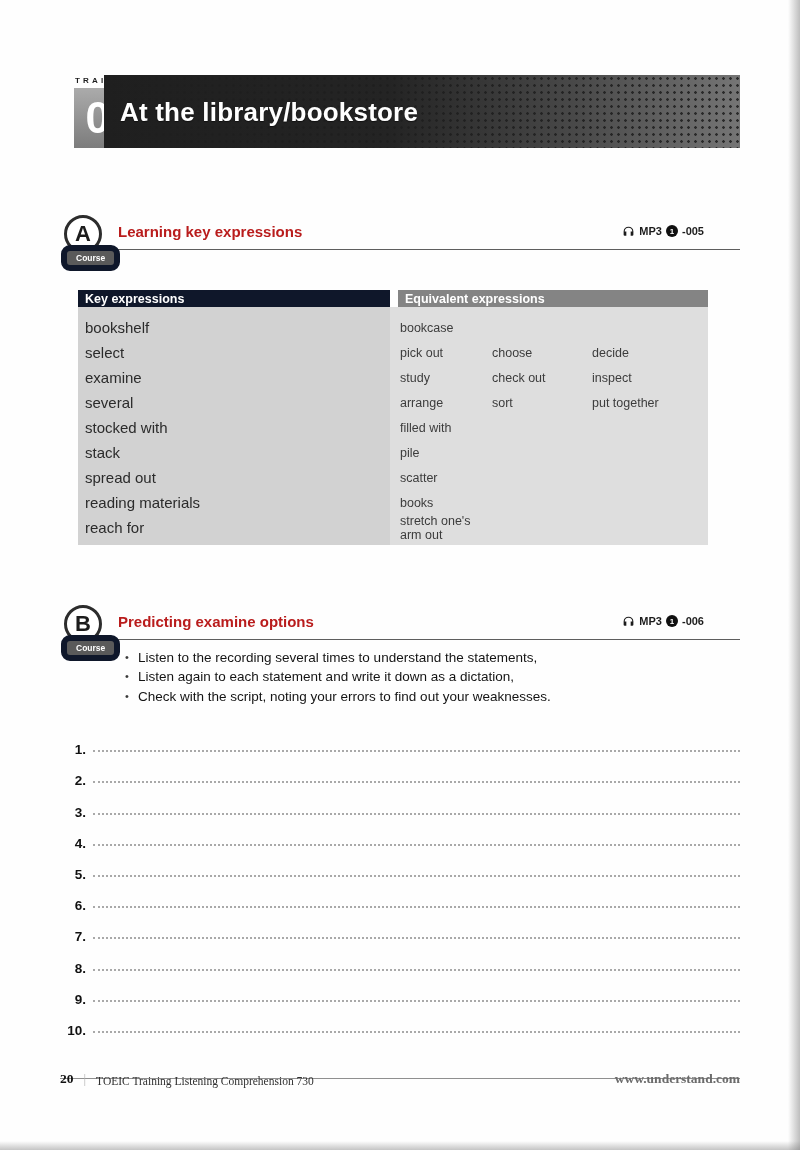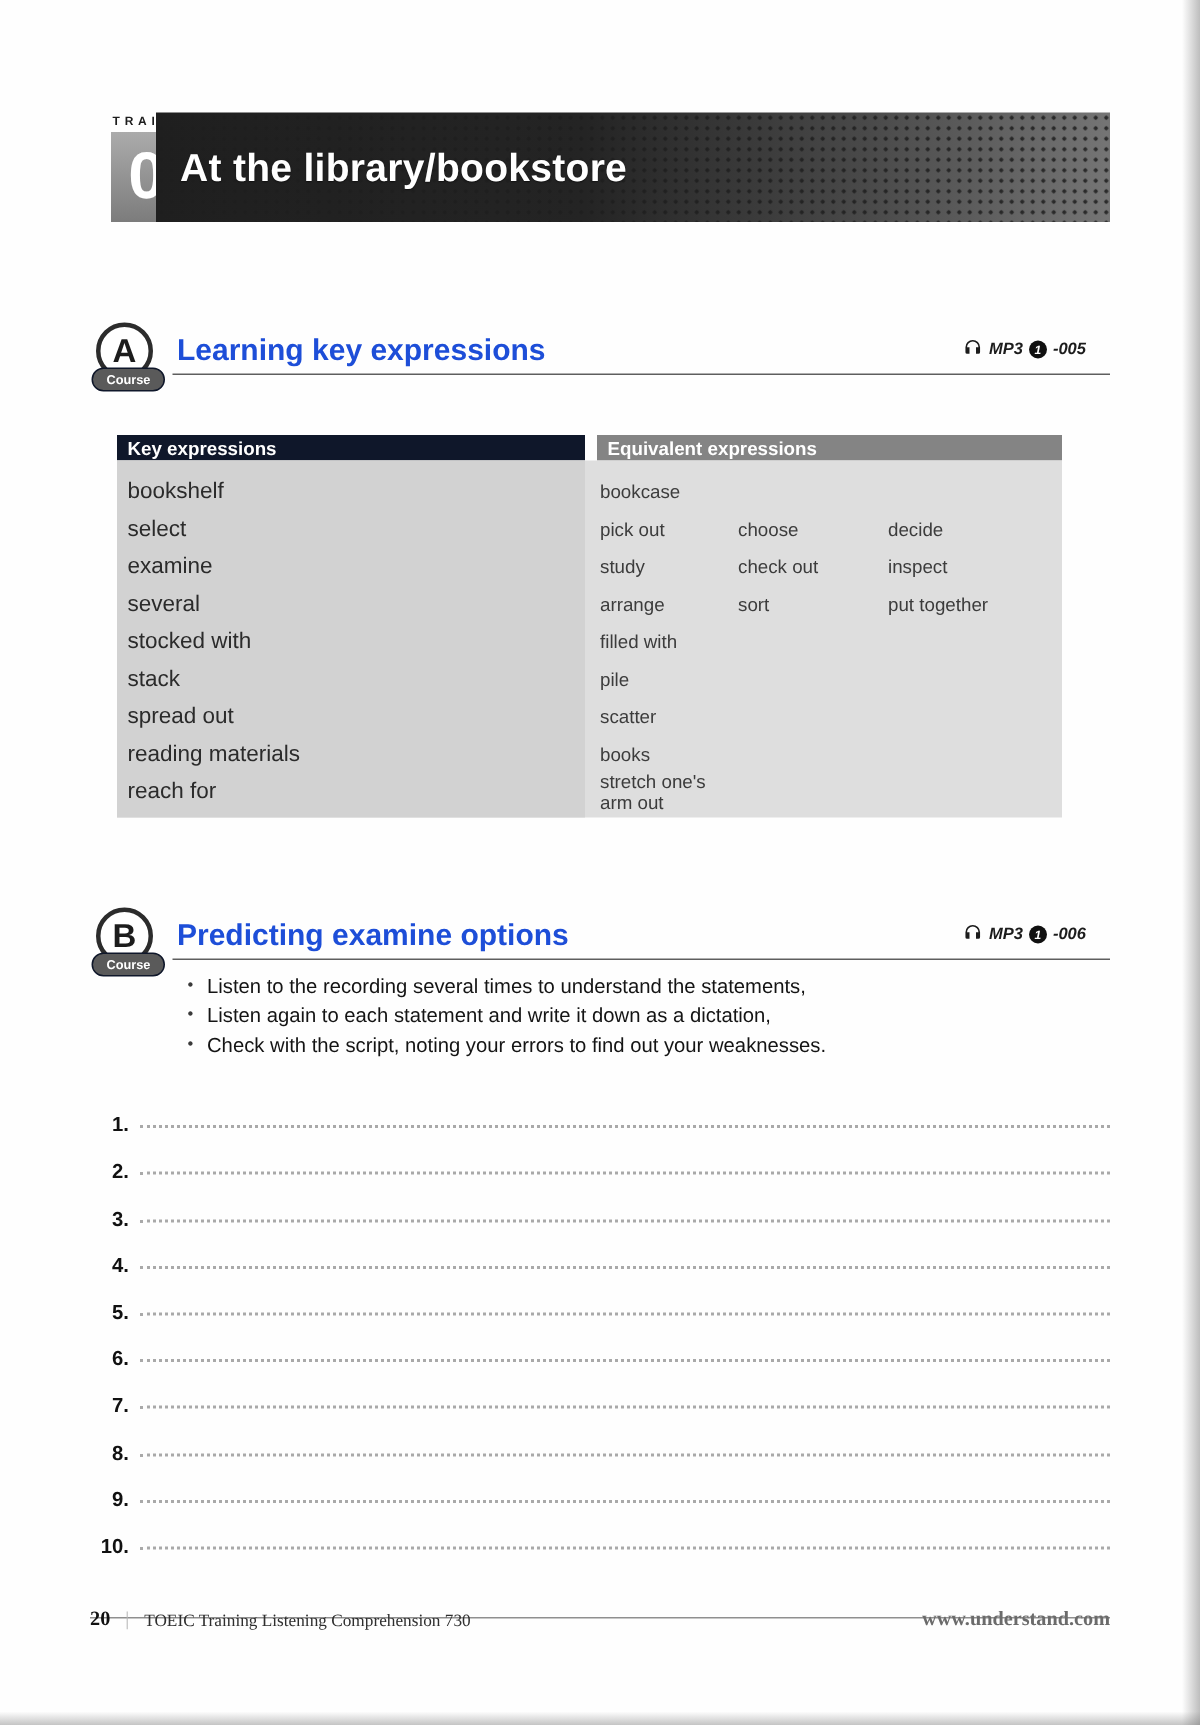--- a/index.html
+++ b/index.html
@@ -41,25 +41,25 @@
   .section { position:absolute; left:60px; width:680px; height:70px; }
   .sec-a { top:215px; }
   .sec-b { top:605px; }
   .sec-circle {
     position:absolute; left:4px; top:0; width:38px; height:38px; border:3px solid #2c2c2c;
     border-radius:50%; background:#fff; display:flex; align-items:center; justify-content:center;
     font-size:22px; font-weight:bold; color:#1c1c1c; z-index:2;
   }
   .sec-badge {
     position:absolute; left:1px; top:30px; background:#5a5a5a; color:#fff; font-size:8.5px;
-    font-weight:bold; padding:2px 9px; border-radius:9px; border:1px solid #0f172a; z-index:3;
-  }
-  .sec-title { position:absolute; left:58px; top:8px; font-size:20px; font-weight:bold; color:#1d4ed8; }
+    font-weight:bold; padding:2px 9px; border-radius:9px; border:6px solid #0f172a; z-index:3;
+  }
+  .sec-title { position:absolute; left:58px; top:8px; font-size:15px; font-weight:bold; color:#b91c1c; }
   .sec-rule { position:absolute; left:55px; right:0; top:34px; border-bottom:1.5px solid #5e5e5e; }
-  .mp3 { position:absolute; right:16px; top:10px; display:flex; align-items:center; gap:4px; font-size:11px; font-weight:bold; color:#1c1c1c;font-style:italic; }
+  .mp3 { position:absolute; right:36px; top:10px; display:flex; align-items:flex-start; gap:4px; font-size:11px; font-weight:bold; color:#1c1c1c; }
   .disc {
     width:12px; height:12px; background:#101010; color:#fff; border-radius:50%;
     font-size:8px; font-weight:bold; display:flex; align-items:center; justify-content:center;
   }
   
   .table { position:absolute; left:78px; top:290px; width:630px; }
   .thead { display:flex; height:17px; }
   .th-left { width:312px; background:#0f172a; color:#fff; font-size:12.5px; font-weight:bold; padding-left:7px; display:flex; align-items:center; }
   .th-gap { width:8px; background:#fefefe; }
   .th-right { flex:1; background:#848484; color:#fff; font-size:12.5px; font-weight:bold; padding-left:7px; display:flex; align-items:center; }

